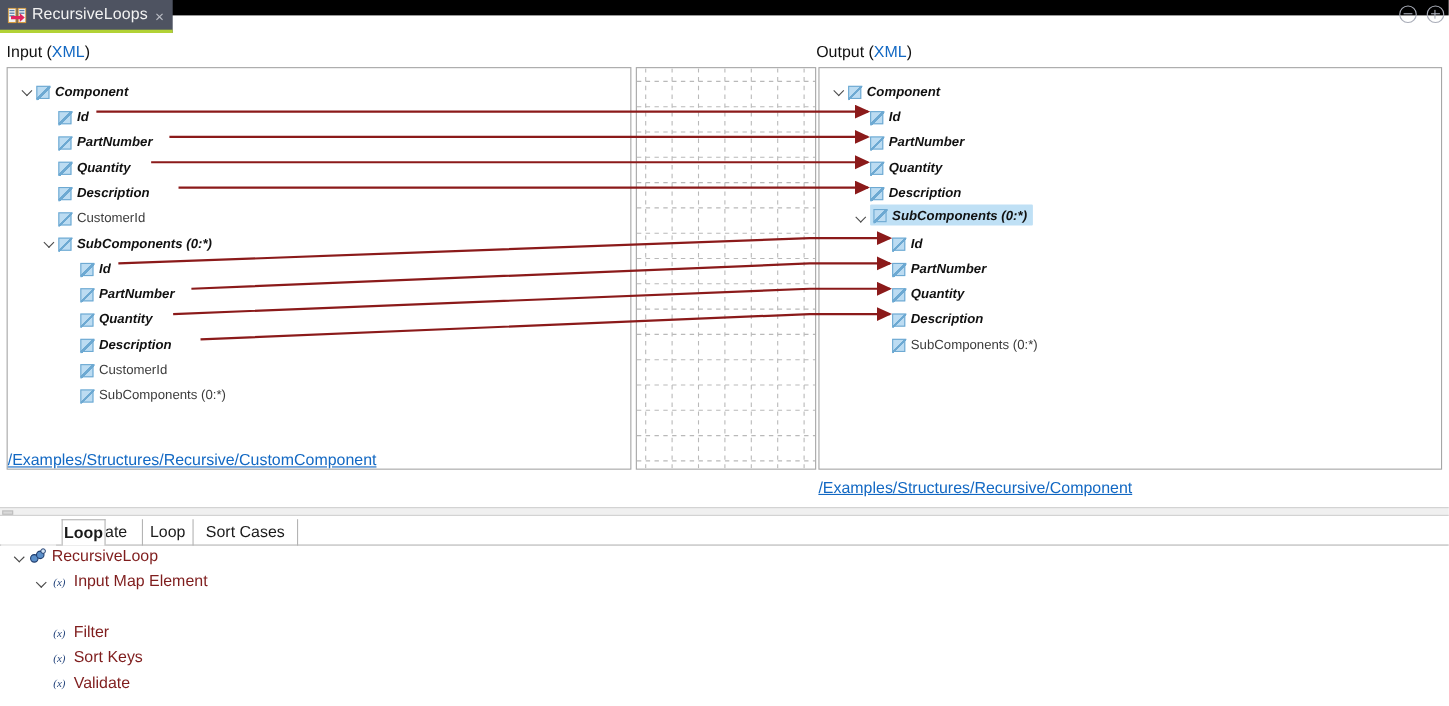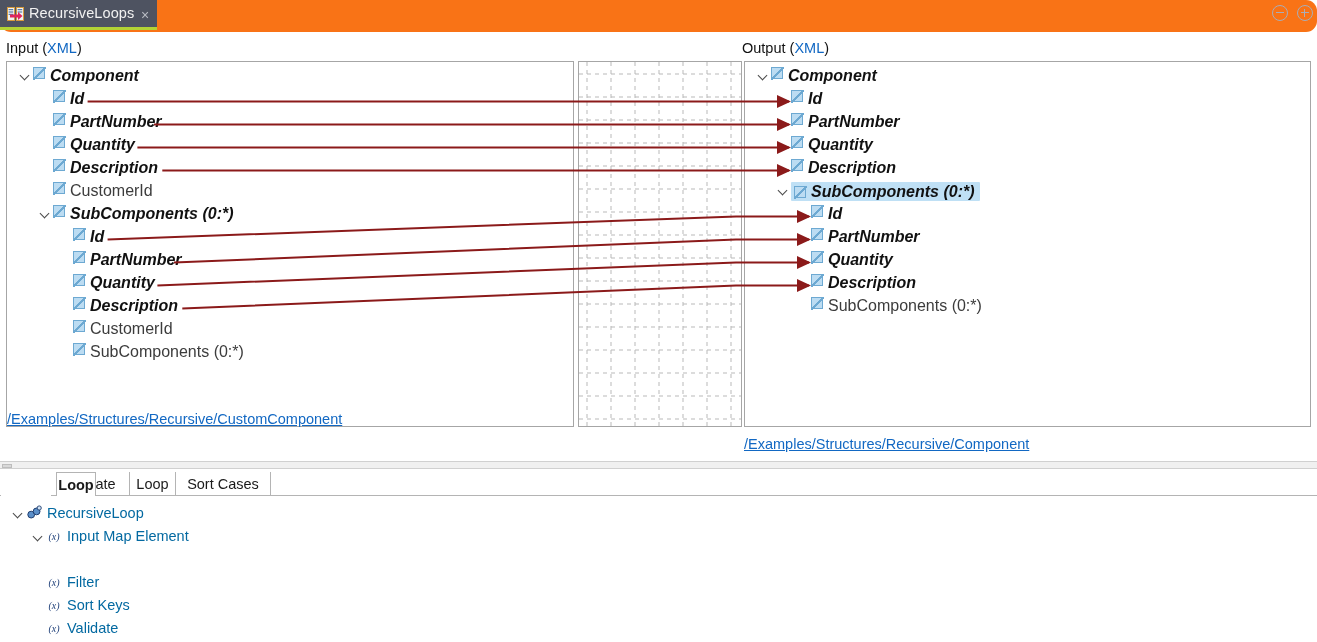--- a/index.html
+++ b/index.html
@@ -5,23 +5,22 @@
   * { box-sizing: border-box; }
   html, body {
     margin: 0; padding: 0;
     width: 1317px; height: 642px;
     background: #ffffff;
     font-family: "Liberation Sans", sans-serif;
     overflow: hidden;
   }
   
   #titlebar {
-    position: absolute; left: 0; top: 0; width: 1317px; height: 32px;
-    background: #f97316;
-    border-radius: 11px;
+    position: absolute; left: 0; top: 0; width: 1317px; height: 14px;
+    background: #000000;
   }
   #tab-active {
     position: absolute; left: 0; top: 0; width: 157px; height: 30px;
     background: #4e5361;
   }
   #tab-underline {
     position: absolute; left: 0; top: 27px; width: 157px; height: 3px;
     background: #b2d235;
   }
   #tab-icon {
@@ -72,22 +71,22 @@
   #panel-output { left: 744px; width: 567px; }
 
   
   #grid {
     position: absolute; left: 0; top: 0; width: 100%; height: 100%;
   }
 
   
   .row {
     position: absolute; left: 0; height: 23px; width: 100%;
-    display: flex; align-items: flex-start;
-    font-size: 16px; color: #111; white-space: nowrap;
+    display: flex; align-items: flex-end;
+    font-size: 12px; color: #111; white-space: nowrap;
   }
   .twisty {
     width: 16px; height: 16px; position: relative; flex: 0 0 16px;
   }
   .twisty.open::after {
     content: ""; position: absolute; left: 4px; top: 5px;
     width: 6px; height: 6px;
     border-left: 1.6px solid #4a4a4a; border-bottom: 1.6px solid #4a4a4a;
     transform: rotate(-45deg);
   }
@@ -146,22 +145,22 @@
     position: absolute; top: 472px; height: 24px;
     display: flex; align-items: center; justify-content: center;
     font-size: 14.5px; color: #1a1a1a; cursor: pointer;
     border-right: 1px solid #b4b4b4;
     padding: 0 6px;
   }
   .btab.active { font-weight: bold; }
 
   
   .brow {
-    position: absolute; height: 23px; display: flex; align-items: flex-end;
-    font-size: 14.5px; color: #0369a1; white-space: nowrap;
+    position: absolute; height: 23px; display: flex; align-items: flex-start;
+    font-size: 14.5px; color: #7f1d1d; white-space: nowrap;
   }
   .bico {
     flex: 0 0 16px; width: 16px; height: 16px; margin-right: 5px;
     position: relative;
   }
 </style>
 </head>
 <body>
 
 <div id="titlebar">

